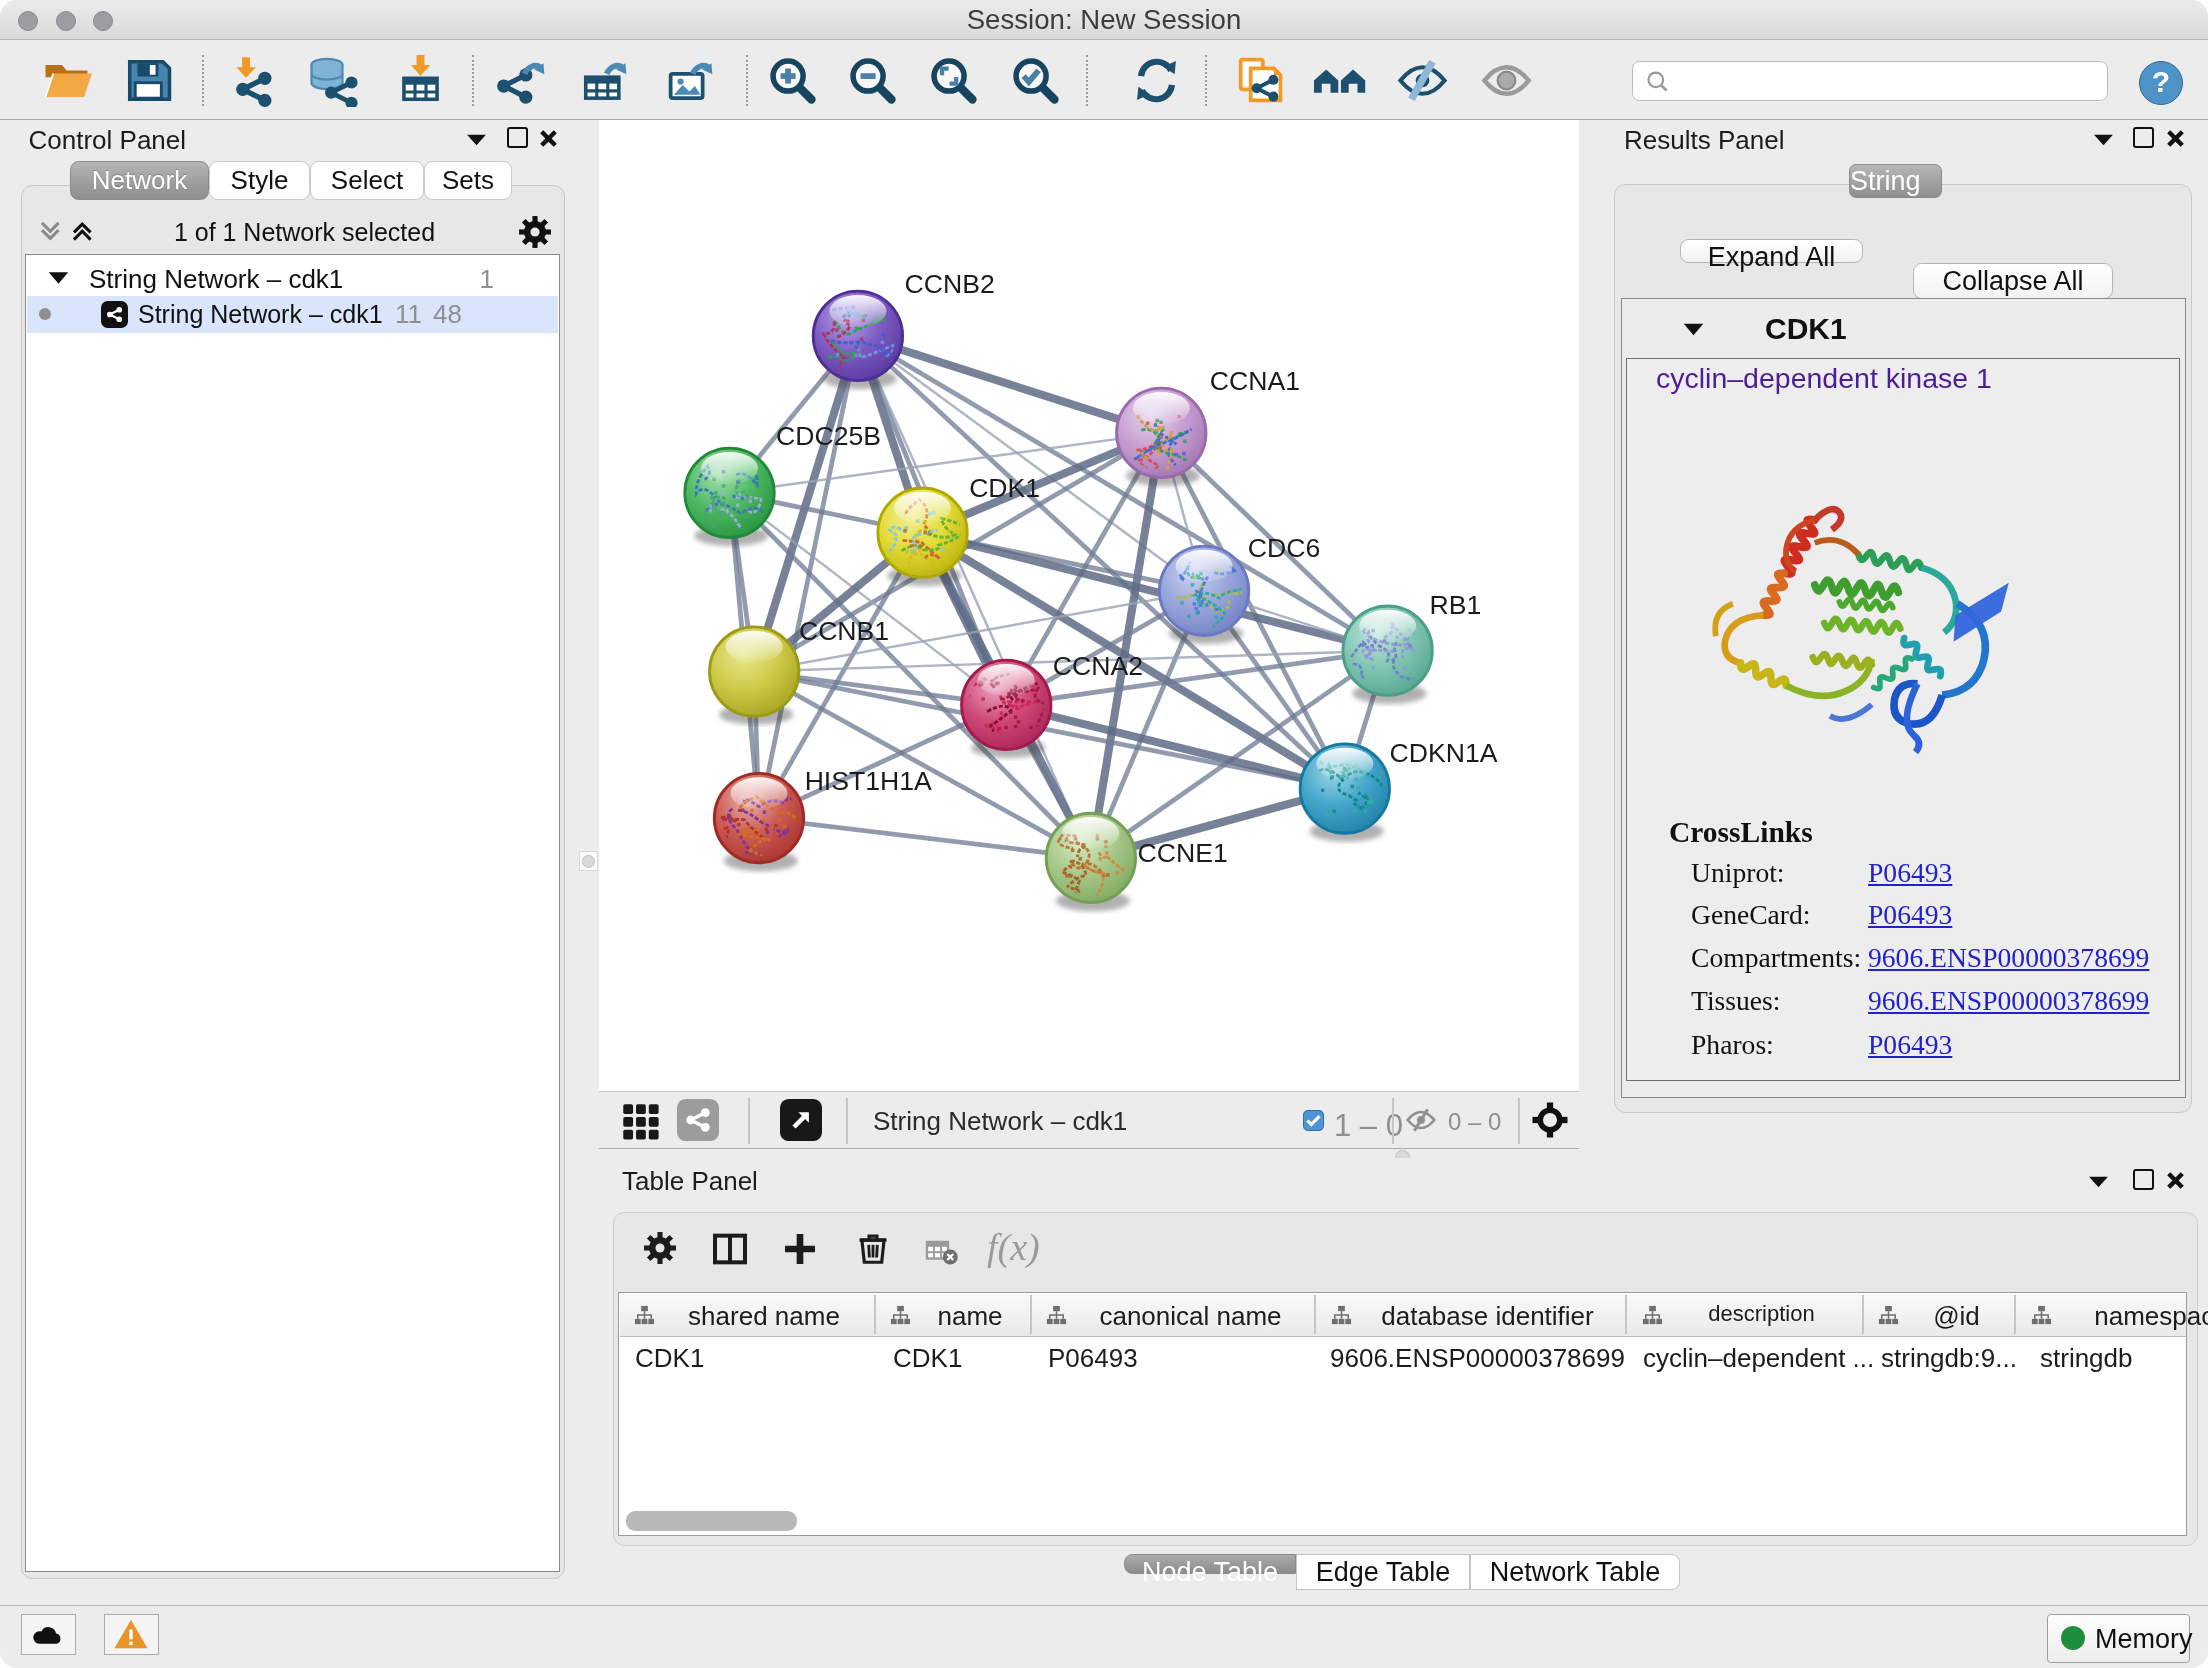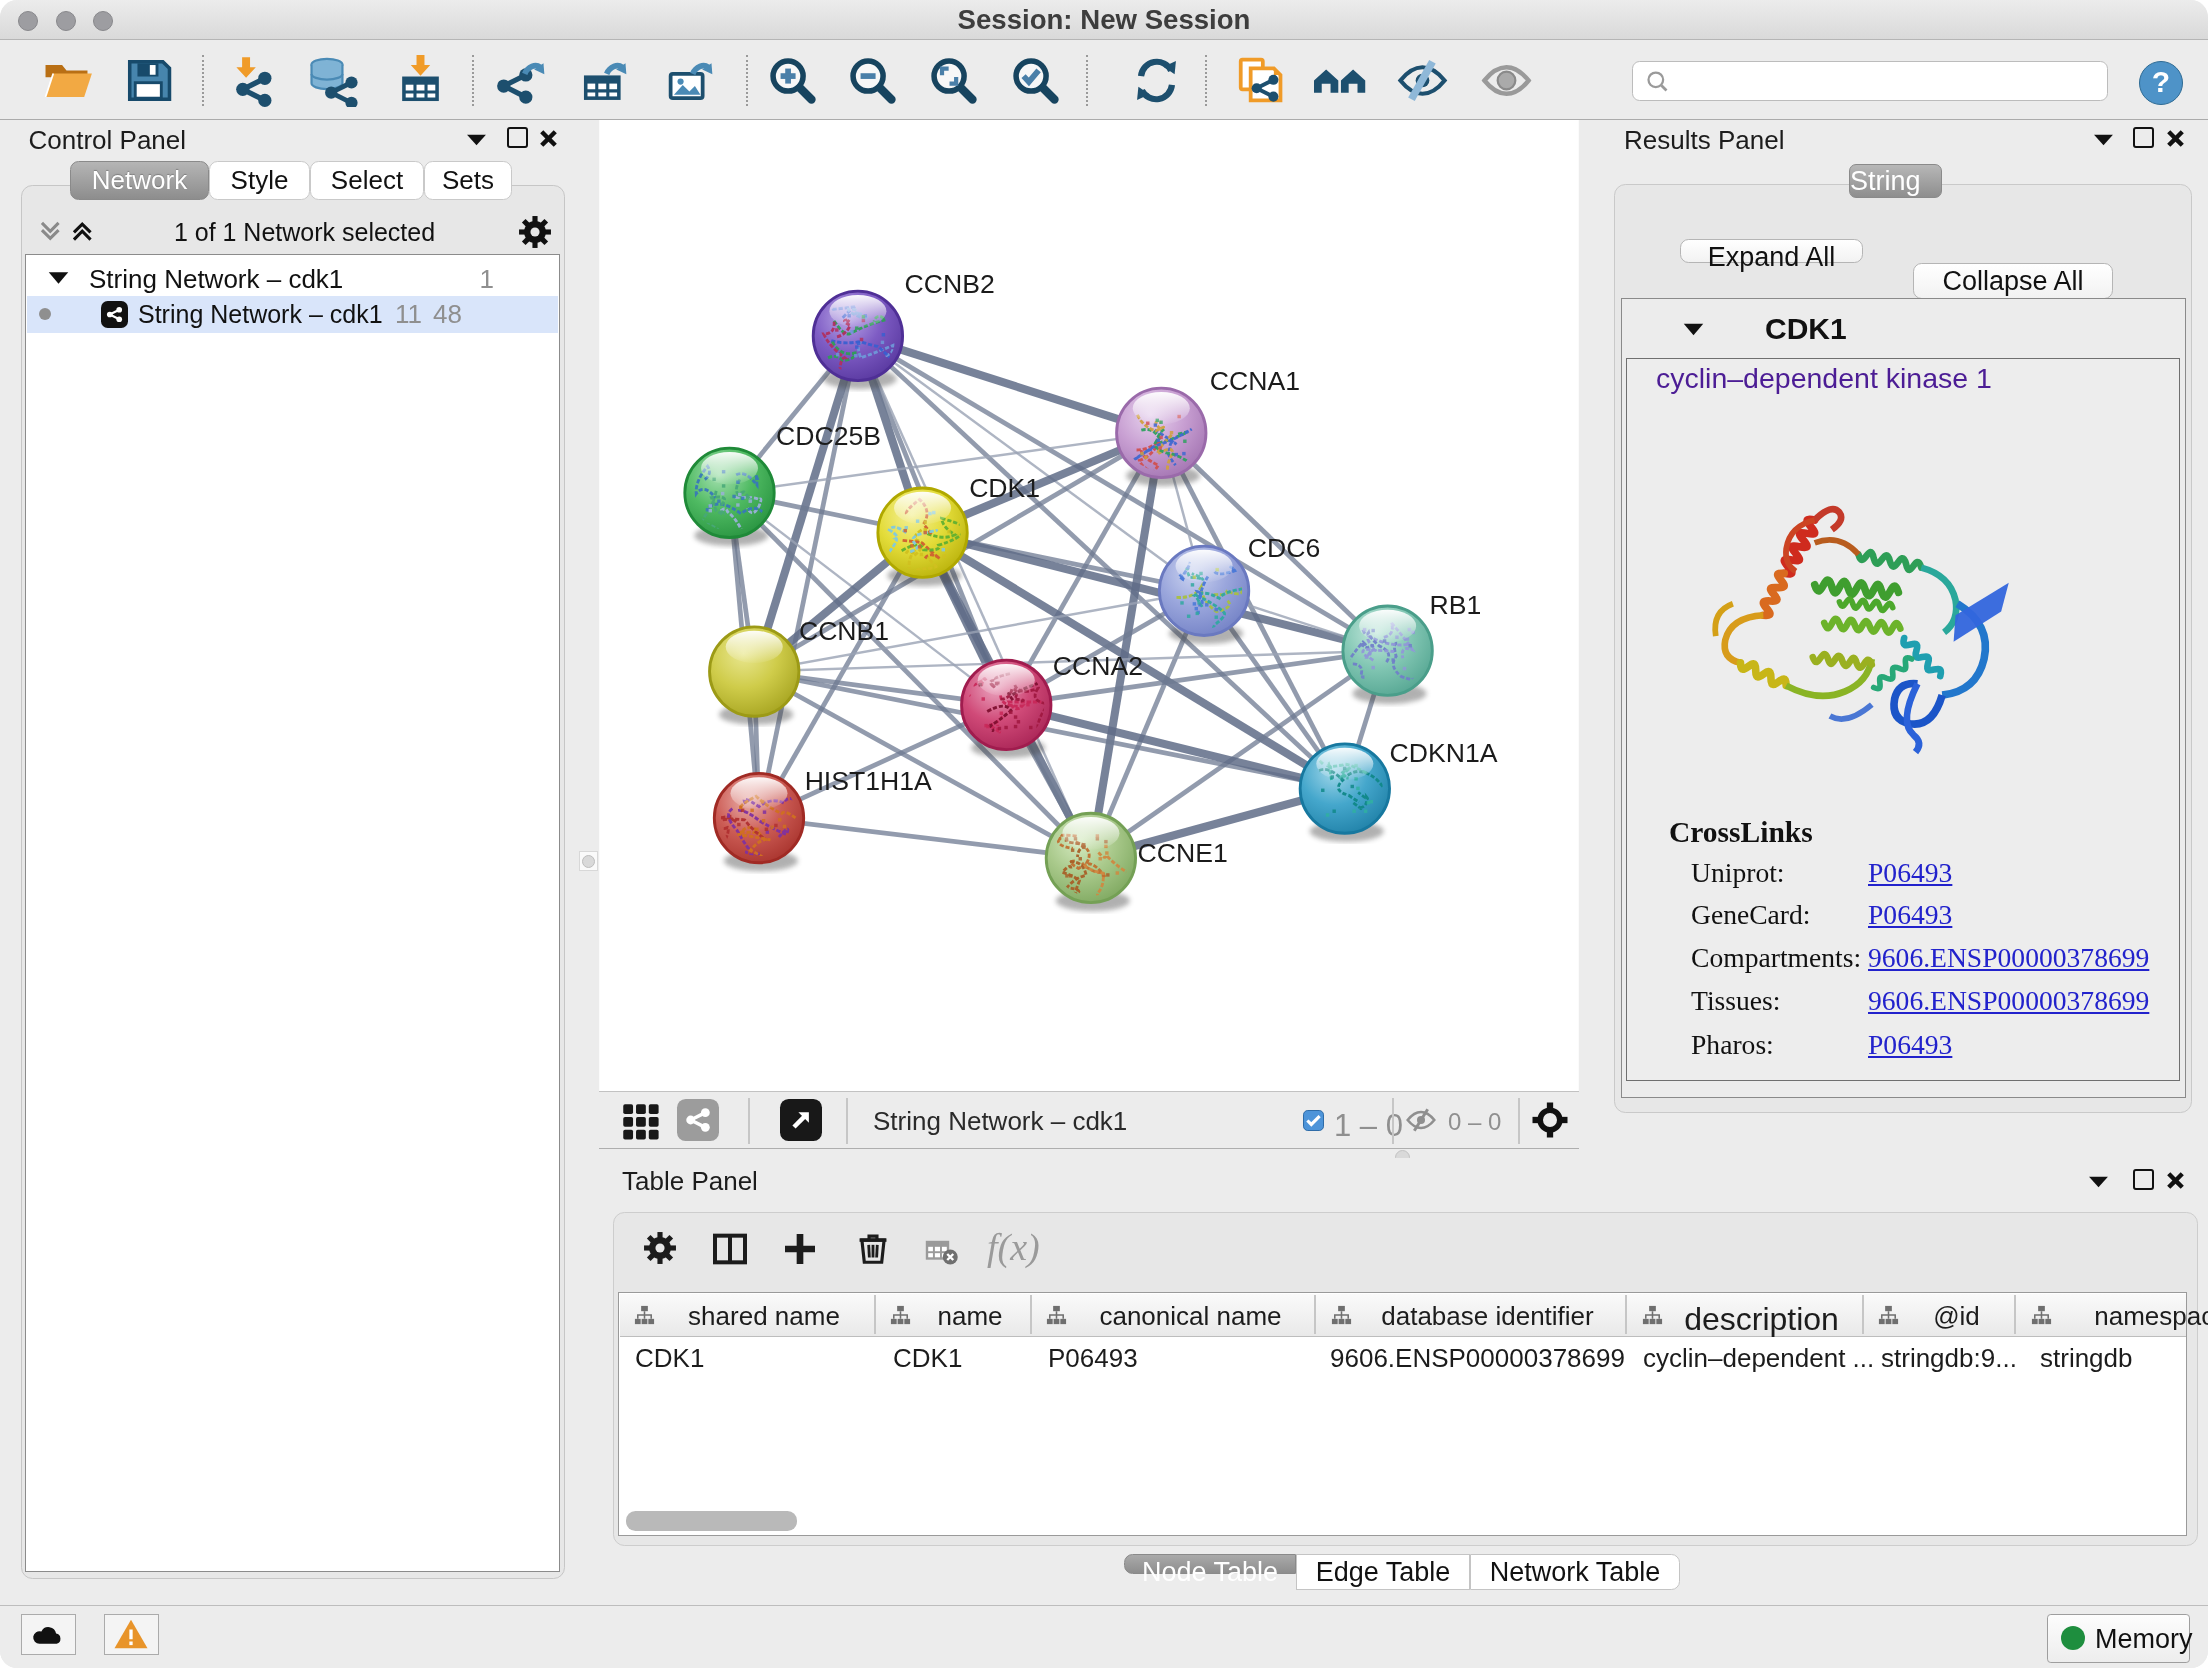--- a/index.html
+++ b/index.html
@@ -10,21 +10,21 @@
 .tab{position:absolute;z-index:5;height:39px;line-height:37px;text-align:center;font-size:26px;color:#111;background:#fff;border:1px solid #c9c9c9;border-radius:8.6px;}
 .tabsel{background:linear-gradient(#b5b5b5,#8d8d8d);color:#fff;border:1px solid #8a8a8a;text-shadow:0 -1px 1px rgba(0,0,0,.25);}
 .btn{position:absolute;background:linear-gradient(#ffffff,#f2f2f2);border:1px solid #b5b5b5;border-radius:8.6px;text-align:center;font-size:27px;color:#111;}
 a.lnk{color:#2222cc;text-decoration:underline;}
 </style></head><body>
 <div class="win">
     <div class="abs" style="left:0;top:0;width:2208px;height:40px;background:linear-gradient(#ececec,#d9d9d9);border-bottom:1.9px solid #b5b5b5;border-radius:17px 17px 0 0;"></div>
     <div class="abs" style="left:18px;top:10.5px;width:20px;height:20px;border-radius:50%;background:#9d9da1;border:1px solid #88888c;"></div>
     <div class="abs" style="left:56px;top:10.5px;width:20px;height:20px;border-radius:50%;background:#9d9da1;border:1px solid #88888c;"></div>
     <div class="abs" style="left:93px;top:10.5px;width:20px;height:20px;border-radius:50%;background:#9d9da1;border:1px solid #88888c;"></div>
-    <div class="abs" style="left:0;top:3.8px;width:2208px;height:34px;text-align:center;font-size:27.6px;font-weight:bold;color:#3d3d3d;">Session: New Session</div>
+    <div class="abs" style="left:0;top:3.8px;width:2208px;height:34px;text-align:center;font-size:27.6px;font-weight:normal;color:#3d3d3d;">Session: New Session</div>
     <div class="abs" style="left:0;top:42px;width:2208px;height:78px;background:#ececec;border-bottom:1.9px solid #ababab;"></div>
     <svg class="abs" style="left:40px;top:54px" width="53" height="53" viewBox="0 0 24 24">
       <path d="M2.5 5 h7.5 l2 2.5 h9.5 v3 H2.5 z" fill="#b96f14"></path>
       <path d="M2.5 19.5 L6 8.8 h17.5 L20 19.5 z" fill="#f2a943"></path>
       <path d="M2.5 19.5 L6 8.8" stroke="#fff" stroke-width="0.8"></path>
     </svg>
     <svg class="abs" style="left:122px;top:54px" width="53" height="53" viewBox="0 0 24 24">
       <path d="M3.5 3.5 h15 l3 3 v14 h-18 z" fill="#4785ad" stroke="#174a6b" stroke-width="1.6"></path>
       <rect x="7" y="4.2" width="9.5" height="6" fill="#174a6b"></rect>
       <rect x="12.6" y="5" width="2.6" height="4.4" fill="#fff"></rect>
@@ -868,21 +868,21 @@
     <div class="abs" style="left:1625px;top:1295px;width:1.9px;height:39px;background:#c6c6c6;"></div>
     <svg class="abs" style="left:1641px;top:1304px" width="23" height="23" viewBox="0 0 24 24">
       <rect x="8.5" y="2" width="7" height="5.5" fill="#6f6f6f"></rect>
       <rect x="2" y="15.5" width="6" height="5.5" fill="#6f6f6f"></rect>
       <rect x="9" y="15.5" width="6" height="5.5" fill="#6f6f6f"></rect>
       <rect x="16" y="15.5" width="6" height="5.5" fill="#6f6f6f"></rect>
       <g stroke="#6f6f6f" stroke-width="1.6" fill="none">
         <path d="M12 7.5 v4 M5 15.5 v-4 h14 v4 M12 11.5 v4"></path>
       </g>
     </svg>
-    <div class="abs" style="left:1667px;top:1301px;width:189px;text-align:center;font-size:32px;color:#1c1c1c;white-space:nowrap;overflow:hidden;">description</div>
+    <div class="abs" style="left:1667px;top:1301px;width:189px;text-align:center;font-size:22px;color:#1c1c1c;white-space:nowrap;overflow:hidden;">description</div>
     <div class="abs" style="left:1862px;top:1295px;width:1.9px;height:39px;background:#c6c6c6;"></div>
     <svg class="abs" style="left:1877px;top:1304px" width="23" height="23" viewBox="0 0 24 24">
       <rect x="8.5" y="2" width="7" height="5.5" fill="#6f6f6f"></rect>
       <rect x="2" y="15.5" width="6" height="5.5" fill="#6f6f6f"></rect>
       <rect x="9" y="15.5" width="6" height="5.5" fill="#6f6f6f"></rect>
       <rect x="16" y="15.5" width="6" height="5.5" fill="#6f6f6f"></rect>
       <g stroke="#6f6f6f" stroke-width="1.6" fill="none">
         <path d="M12 7.5 v4 M5 15.5 v-4 h14 v4 M12 11.5 v4"></path>
       </g>
     </svg>

